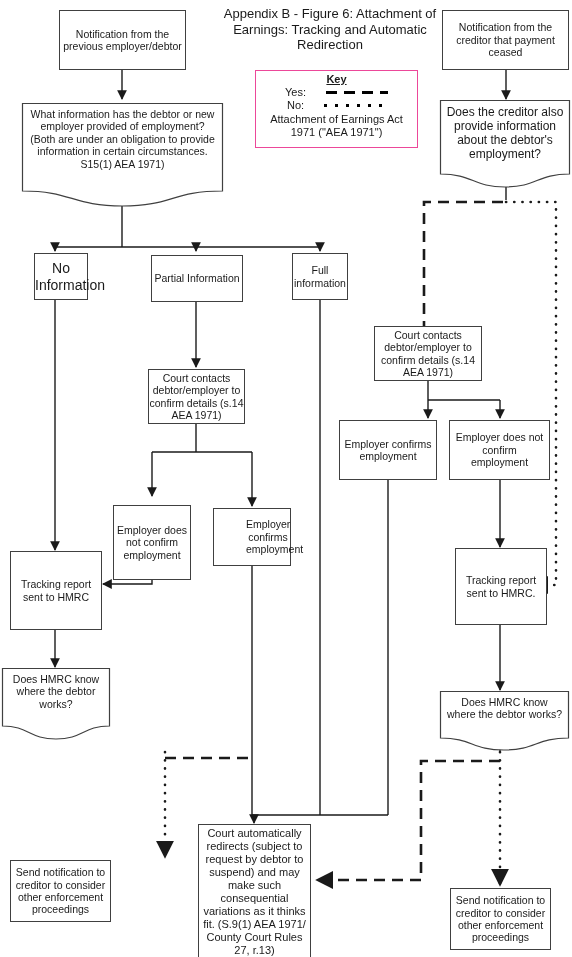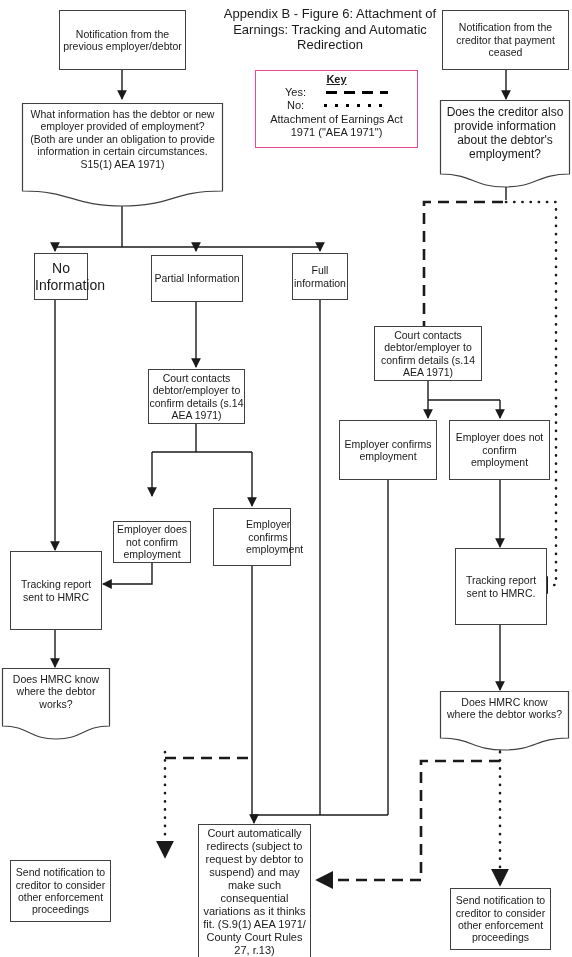--- a/index.html
+++ b/index.html
@@ -250,21 +250,21 @@
 information</span>
   </div>
 
   <div class="node rect" style="left:148px; top:369px; width:97px; height:55px; font-size:10.5px;">
     <span>Court contacts
 debtor/employer to
 confirm details (s.14
 AEA 1971)</span>
   </div>
 
-  <div class="node rect" style="left:113px; top:521px; width:78px; height:42px; font-size:10.5px;">
+  <div class="node rect" style="left:113px; top:505px; width:78px; height:75px; font-size:10.5px;">
     <span>Employer does
 not confirm
 employment</span>
   </div>
 
   <div class="node rect" style="left:213px; top:508px; width:78px; height:58px; font-size:10.5px;padding-left:32px;">
     <span>Employer
 confirms
 employment</span>
   </div>

